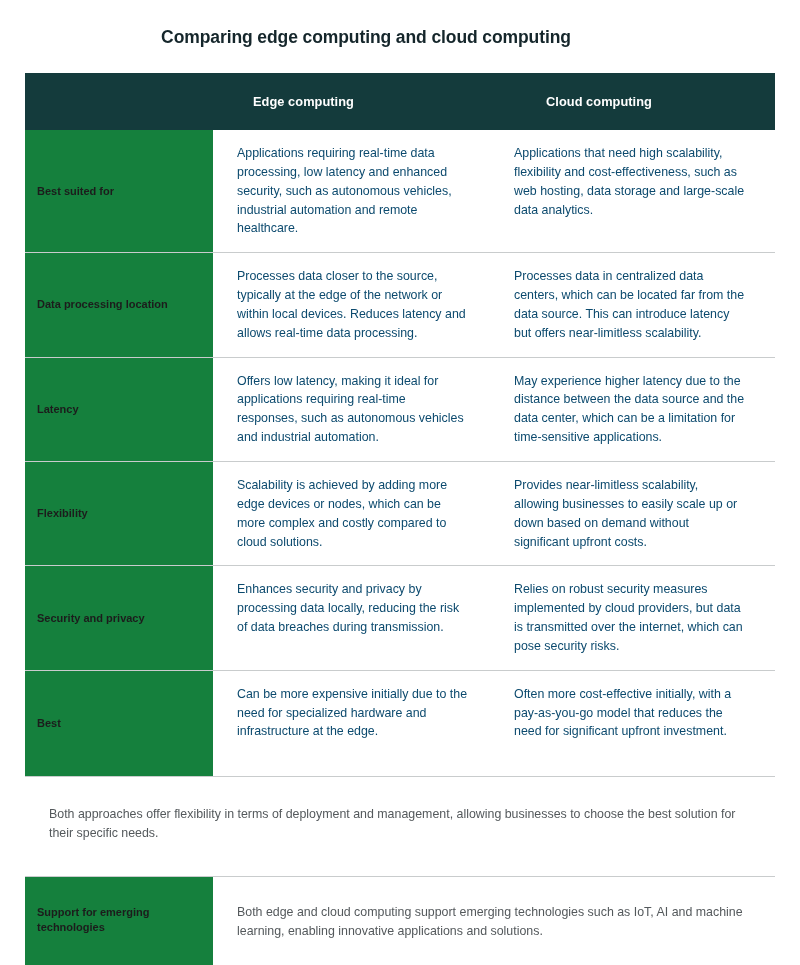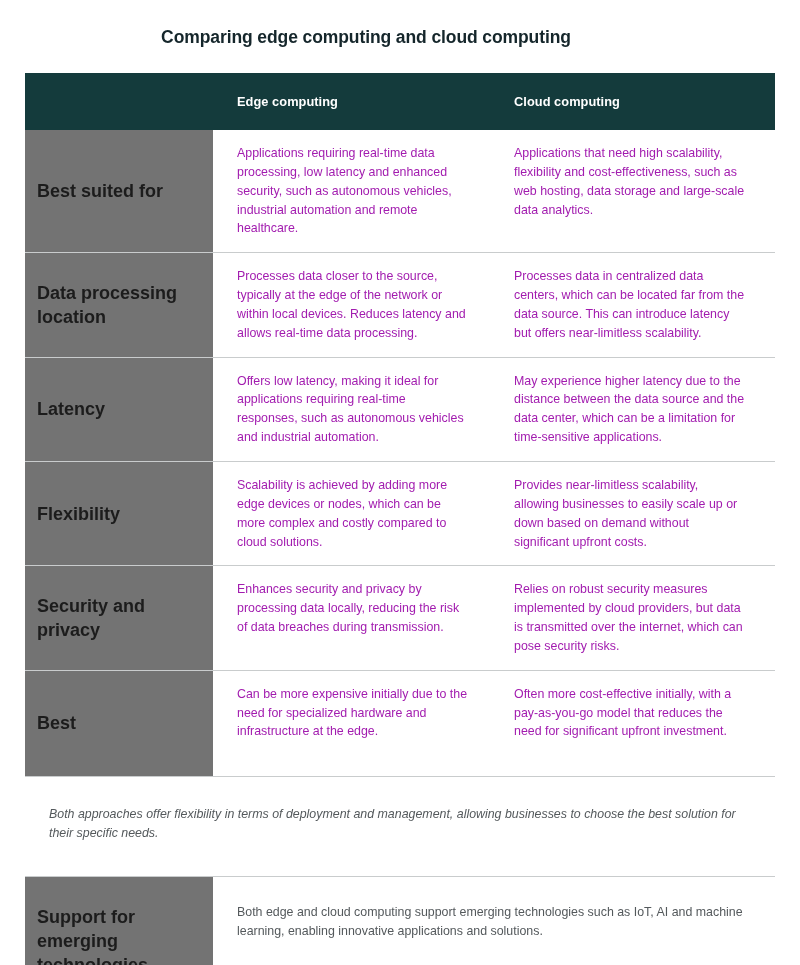--- a/index.html
+++ b/index.html
@@ -38,20 +38,21 @@
     top: 73px;
     width: 750px;
   }
 
   
   .table-head {
     display: flex;
     background: #143b3c;
     height: 57px;
     align-items: center;
+    gap: 16px;
   }
   .th-spacer {
     width: 188px;
     flex: 0 0 188px;
     height: 100%;
   }
   .th {
     flex: 0 0 277px;
     width: 277px;
     color: #ffffff;
@@ -65,43 +66,43 @@
   .row {
     display: flex;
     align-items: stretch;
     border-bottom: 1px solid #c9cccd;
   }
   .row:last-child { border-bottom: none; }
 
   .row-label {
     flex: 0 0 188px;
     width: 188px;
-    background: #737373;
+    background: #15803d;
     display: flex;
     align-items: center;
     padding: 10px 14px 10px 12px;
-    font-size: 18px;
+    font-size: 11px;
     font-weight: bold;
     color: #1c1c1c;
     line-height: 1.35;
   }
 
   .cells {
     flex: 1 1 auto;
     display: flex;
     background: #ffffff;
   }
 
   .cell {
     flex: 0 0 277px;
     width: 277px;
     padding: 14px 22px 14px 24px;
     font-size: 12.4px;
     line-height: 1.52;
-    color: #a21caf;
+    color: #0c4a6e;
   }
 
   .cell-wide {
     flex: 1 1 auto;
     width: auto;
     padding: 16px 24px 16px 24px;
     font-size: 12.4px;
     line-height: 1.52;
     color: #54595c;
   }
@@ -118,21 +119,21 @@
 
   .row.r6 .row-label,
   .row.r7 .row-label { align-items: center; }
 
   .row.r6 .cell-wide,
   .row.r7 .cell-wide {
     display: flex;
     align-items: center;
   }
   .row.r7 .cell-wide { align-items: flex-start; padding-top: 26px; }
-  .row.r6 .cell-wide { align-items: flex-start; padding-top: 28px; font-style: italic; }
+  .row.r6 .cell-wide { align-items: flex-start; padding-top: 28px; }
   .row.r7 .row-label { align-items: flex-start; padding-top: 28px; }
 </style>
 </head>
 <body>
 
 <div class="page">
 
   <div class="page-title">Comparing edge computing and cloud computing</div>
 
   <div class="table">

